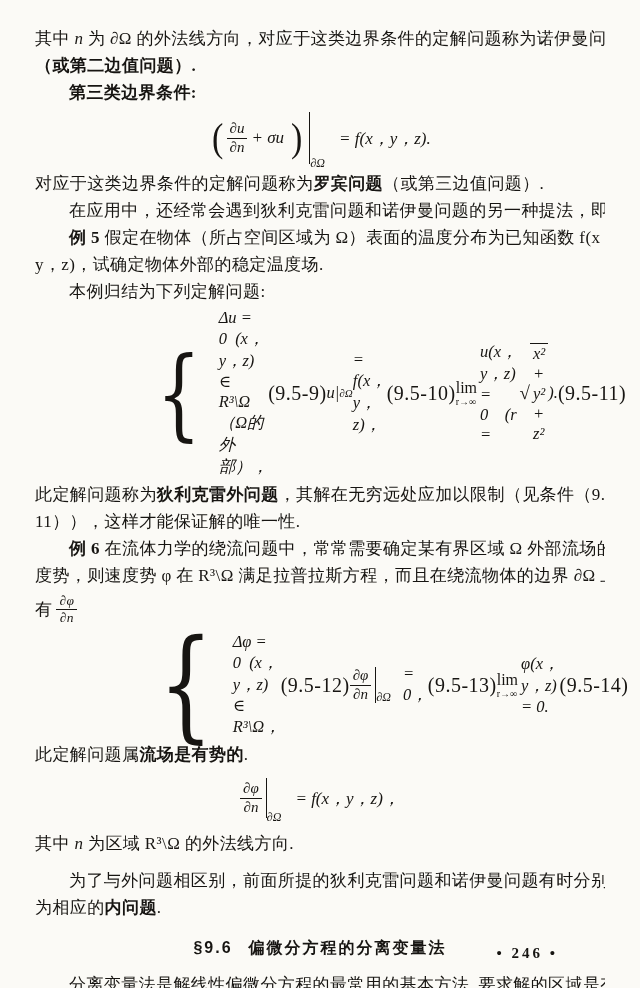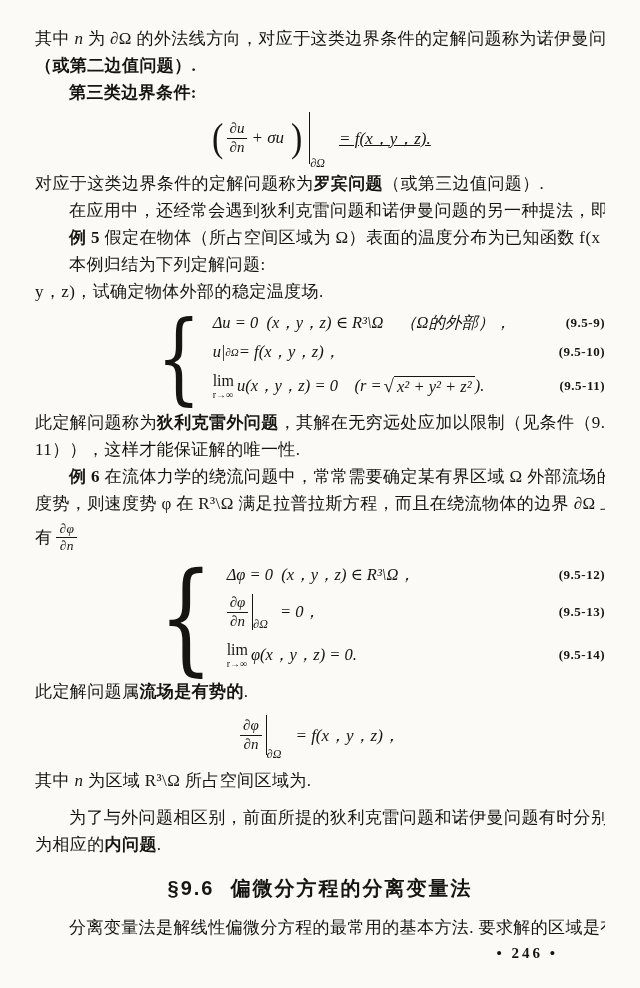--- a/index.html
+++ b/index.html
@@ -22,35 +22,35 @@
   .frac.small{font-size:13.5px;display:inline-flex;margin:0 4px;vertical-align:middle;}
   .bigp{font-size:40px;font-weight:400;line-height:.9;font-style:normal;margin:0 2px;transform:scaleX(.85);}
   .vbar{align-self:stretch;border-left:1.6px solid #171512;margin-left:4px;}
   .vsub{align-self:flex-end;font-size:12px;font-style:italic;position:relative;top:7px;margin-right:6px;}
 
   
   .syswrap{display:flex;align-items:center;margin:3px 0 3px 112px;}
   .sysbrace{font-family:"DejaVu Serif",serif;font-weight:300;font-style:normal;line-height:.85;transform:scaleX(.7);transform-origin:center;flex:0 0 auto;}
   .b3{font-size:100px;}
   .b3t{font-size:122px;}
-  .sysrows{flex:1;display:flex;flex-direction:column;margin-left:2px;}
+  .sysrows{flex:1;display:flex;margin-left:8px;}
   .syrow{display:flex;align-items:center;justify-content:space-between;min-height:29px;}
   .syrow.tall{min-height:40px;}
   .syrow.frow{min-height:46px;}
   .eqpart{display:flex;align-items:center;font-size:16.5px;}
-  .lab{font-size:13px;font-weight:700;font-style:normal;white-space:nowrap;letter-spacing:.5px;}
+  .lab{font-size:20px;font-weight:400;font-style:normal;white-space:nowrap;letter-spacing:.5px;}
   .lim{display:inline-flex;flex-direction:column;align-items:flex-start;line-height:1;font-style:normal;margin-right:3px;}
   .lim .limtop{font-size:16px;}
   .lim .limsub{font-size:10px;margin-top:1px;}
   .radical{font-size:19px;font-style:normal;margin-left:2px;}
   .sqrtbody{border-top:1.6px solid #171512;padding:0 3px;font-style:italic;}
 
   .sec-heading{display:flex;justify-content:center;align-items:baseline;gap:16px;
     font-family:"Liberation Sans","DejaVu Sans",sans-serif;
-    font-size:20px;font-weight:700;margin:17px 0 12px;letter-spacing:2px;}
+    font-size:16px;font-weight:700;margin:17px 0 12px;letter-spacing:2px;}
   .pagenum{position:absolute;right:82px;bottom:26px;font-size:15px;font-weight:700;letter-spacing:3px;}
 </style>
 </head>
 <body>
 
 <div class="page">
 
   <div class="ln"><span>其中 </span><span class="m">n</span><span> 为 ∂Ω 的外法线方向，对应于这类边界条件的定解问题称为诺伊曼问题</span></div>
   <div class="ln"><b class="bld">（或第二边值问题）.</b></div>
 
@@ -59,30 +59,30 @@
   <div class="eqc">
     <span class="bigp">(</span>
     <span class="frac">
         <span class="fnum">∂u</span>
         <span class="fden">∂n</span>
       </span>
     <span class="m" style="margin:16px 4px;">+ σu</span>
     <span class="bigp">)</span>
     <span class="vbar"></span>
     <span class="vsub">∂Ω</span>
-    <span class="m" style="margin-left:8px;text-decoration:underline;">= f(x，y，z).</span>
+    <span class="m" style="margin-left:8px;">= f(x，y，z).</span>
   </div>
 
   <div class="ln"><span>对应于这类边界条件的定解问题称为</span><b class="bld">罗宾问题</b><span>（或第三边值问题）.</span></div>
 
   <div class="ln ind"><span>在应用中，还经常会遇到狄利克雷问题和诺伊曼问题的另一种提法，即所谓</span></div>
 
   <div class="ln ind"><b class="bld">例 5</b><span>  假定在物体（所占空间区域为 Ω）表面的温度分布为已知函数 f(x，</span></div>
+  <div class="ln"><span>y，z)，试确定物体外部的稳定温度场.</span></div>
   <div class="ln ind"><span>本例归结为下列定解问题:</span></div>
-  <div class="ln"><span>y，z)，试确定物体外部的稳定温度场.</span></div>
 
   <div class="syswrap">
     <div class="sysbrace b3">{</div>
     <div class="sysrows">
       <div class="syrow">
         <div class="eqpart m">
             <span>Δu = 0 (x，y，z) ∈ R³\Ω  （Ω的外部），</span>
           </div>
         <div class="lab">(9.5-9)</div>
       </div>
@@ -162,21 +162,21 @@
   <div class="eqc" style="margin:10px 0 12px;">
     <span class="frac">
         <span class="fnum">∂φ</span>
         <span class="fden">∂n</span>
       </span>
     <span class="vbar" style="height:40px;"></span>
     <span class="vsub">∂Ω</span>
     <span class="m" style="margin-left:8px;">= f(x，y，z)，</span>
   </div>
 
-  <div class="ln"><span>其中 </span><span class="m">n</span><span> 为区域 R³\Ω 所占空间区域为.</span></div>
+  <div class="ln"><span>其中 </span><span class="m">n</span><span> 为区域 R³\Ω 的外法线方向.</span></div>
 
   <div class="ln ind" style="margin-top:10px;"><span>为了与外问题相区别，前面所提的狄利克雷问题和诺伊曼问题有时分别称</span></div>
   <div class="ln"><span>为相应的</span><b class="bld">内问题</b><span>.</span></div>
 
   <div class="sec-heading">
     <span>§9.6</span>
     <span>偏微分方程的分离变量法</span>
   </div>
 
   <div class="ln ind"><span>分离变量法是解线性偏微分方程的最常用的基本方法. 要求解的区域是有</span></div>

